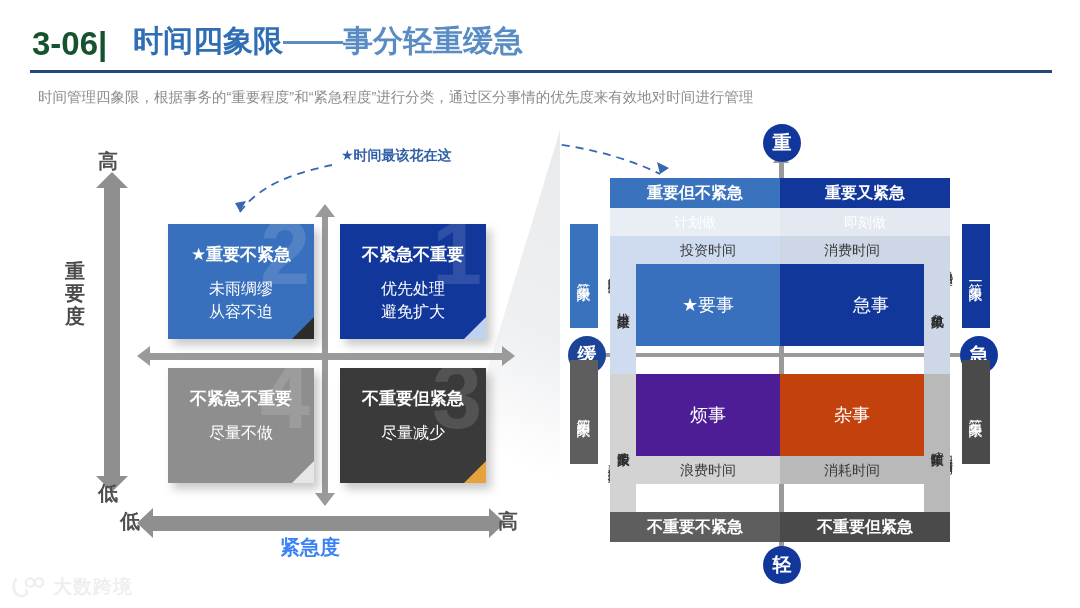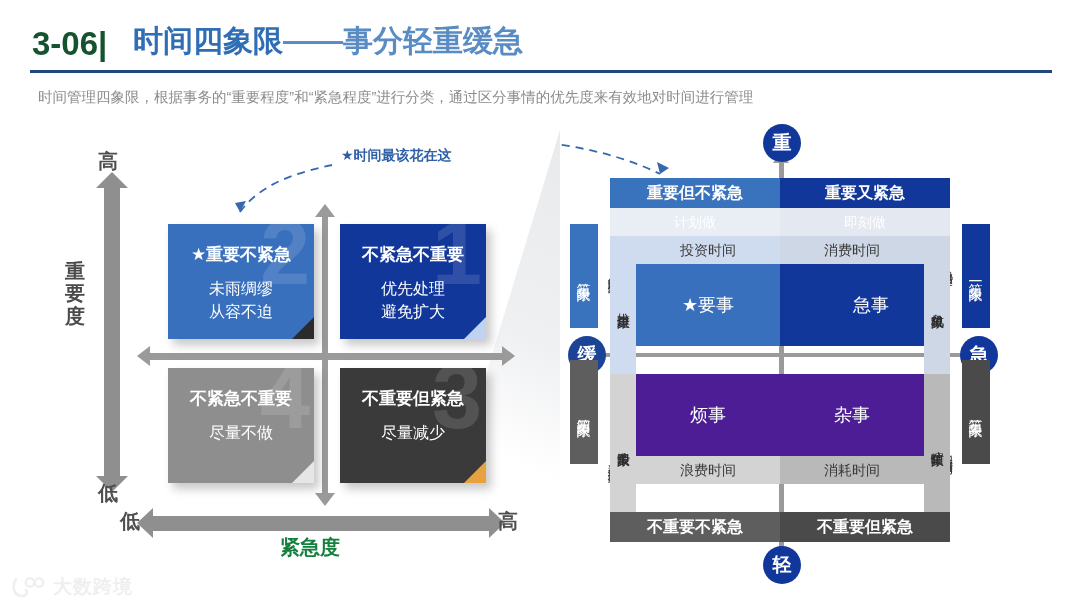--- a/index.html
+++ b/index.html
@@ -66,21 +66,21 @@
     background: #8f8f8f;
   }
   .hax::before, .hax::after {
     content: ""; position: absolute; top: -8px; width: 0; height: 0;
     border-top: 15px solid transparent; border-bottom: 15px solid transparent;
   }
   .hax::before { left: -15px; border-right: 16px solid #8f8f8f; }
   .hax::after { right: -15px; border-left: 16px solid #8f8f8f; }
   .lbl-di-left { position: absolute; left: 120px; top: 388px; font-size: 20px; color: #4f4f4f; font-weight: 700; }
   .lbl-gao-right { position: absolute; left: 498px; top: 388px; font-size: 20px; color: #4f4f4f; font-weight: 700; }
-  .lbl-urg { position: absolute; left: 280px; top: 414px; font-size: 20px; font-weight: 700; color: #15803d; }
+  .lbl-urg { position: absolute; left: 280px; top: 414px; font-size: 20px; font-weight: 700; color: #3b82f6; }
 
   
   .cross-h {
     position: absolute; left: 150px; top: 233px; width: 352px; height: 7px; background: #9a9a9a;
   }
   .cross-h::before { content:""; position:absolute; left:-13px; top:-7px; width:0;height:0;
     border-top:10px solid transparent;border-bottom:10px solid transparent;border-right:13px solid #9a9a9a; }
   .cross-h::after { content:""; position:absolute; right:-13px; top:-7px; width:0;height:0;
     border-top:10px solid transparent;border-bottom:10px solid transparent;border-left:13px solid #9a9a9a; }
   .cross-v {
@@ -158,21 +158,21 @@
   .band-bot-l { background: #efefef; color: #3a3a3a; }
   .band-bot-r { background: #9b9b9b; color: #3a3a3a; }
 
   .core {
     height: 82px; display: flex; align-items: center; justify-content: center;
     color: #ffffff; font-size: 18px; font-weight: 500;
   }
   .core-blue-lt { background: #3970bd; }
   .core-blue-dk { background: #12379b; }
   .core-gray-lt { background: #4c1d95; text-align: right; }
-  .core-gray-dk { background: #4c1d95; }
+  .core-gray-dk { background: #c2410c; }
 
   
   .vstrip {
     writing-mode: vertical-rl; text-orientation: upright;
     font-size: 13px; letter-spacing: 1px; text-align: center;
     display: flex; align-items: center; justify-content: center;
   }
 
   
   .outcol {

